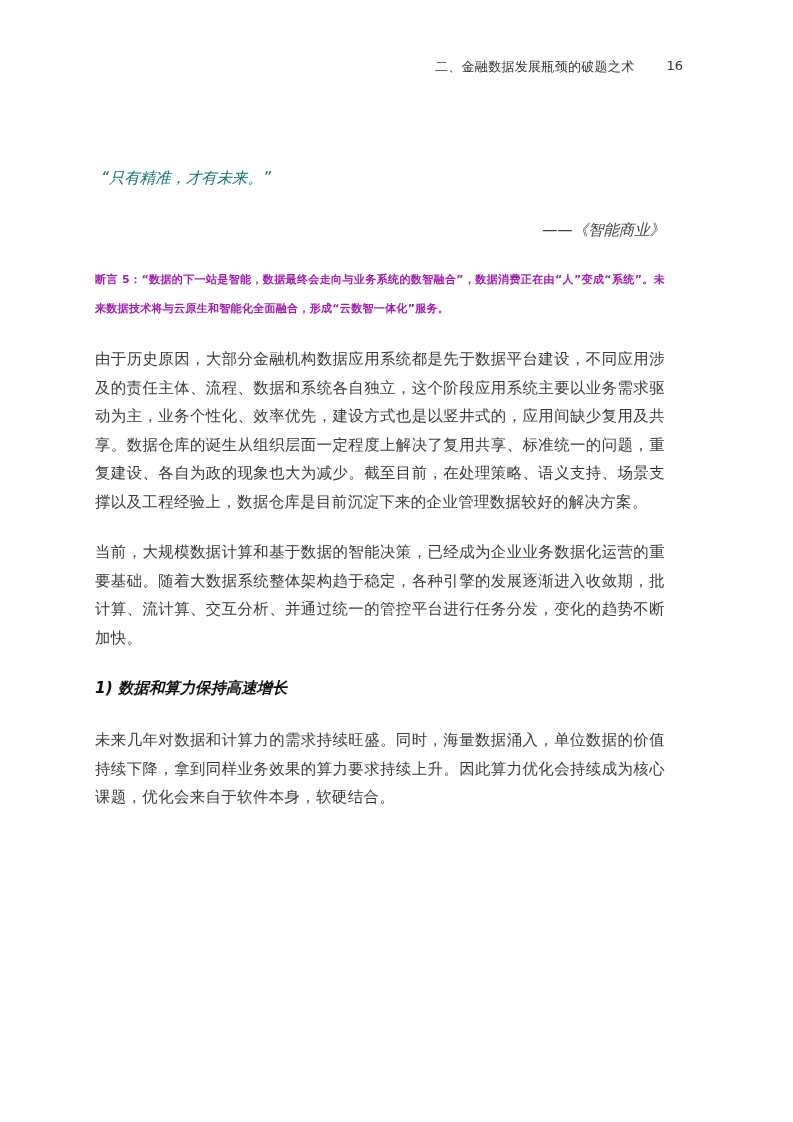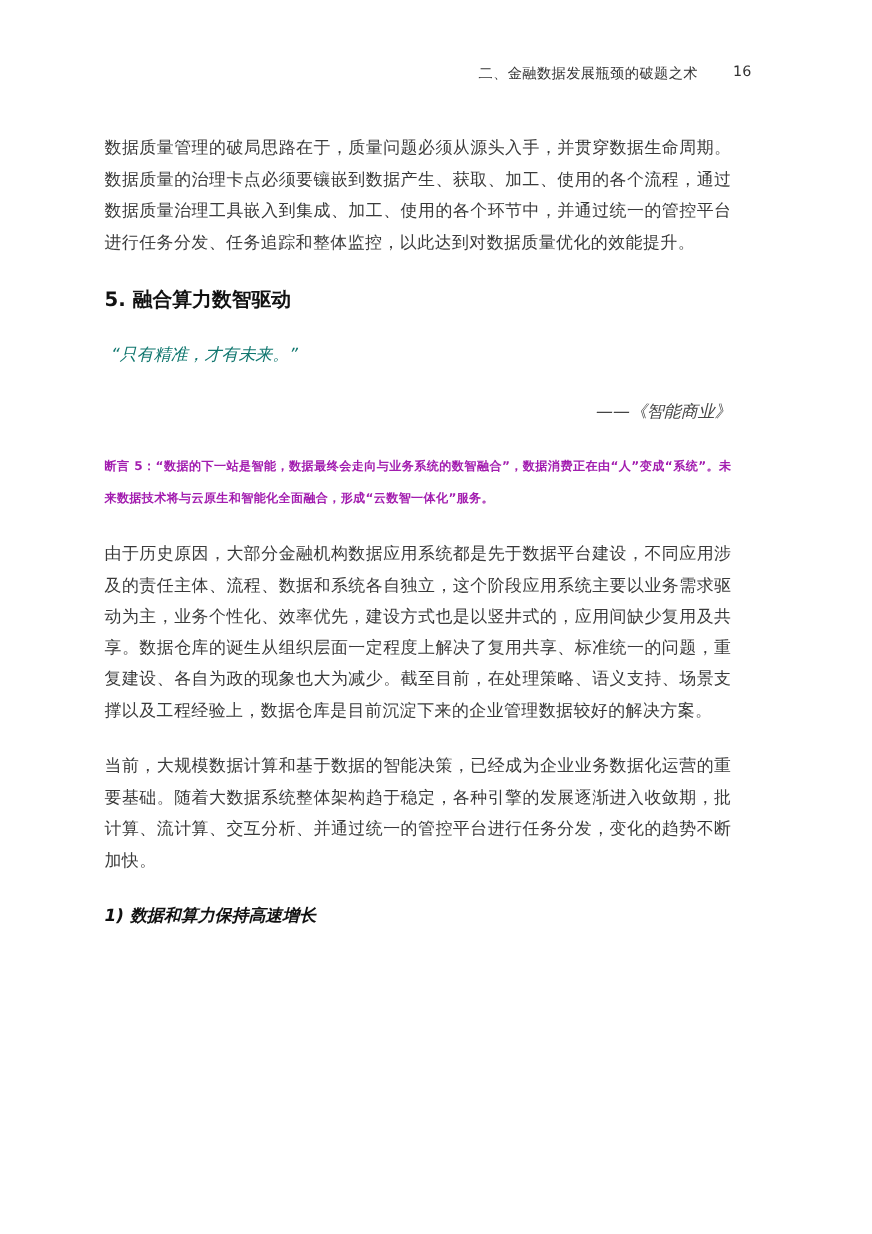--- a/index.html
+++ b/index.html
@@ -88,37 +88,36 @@
   </style>
 </head>
 <body>
 
 <div class="header">
   <span class="chapter">二、金融数据发展瓶颈的破题之术</span>
   <span class="page-num">16</span>
 </div>
 
 <div class="content">
-  <p class="para">数据质量管理的破局思路在于，质量问题必须从源头入手，并贯穿数据生命周期。数据质量的治理卡点必须要镶嵌到数据产生、获取、加工、使用的各个流程，通过数据质量治理工具嵌入到集成、加工、使用的各个环节中，并通过统一的管控平台进行任务分发、任务追踪和整体监控，以此达到对数据质量优化的效能提升。</p>
 
   <div style="height:24px"></div>
-  <h2 class="section-title">5. 融合算力数智驱动</h2>
 
   <div style="height:20px"></div>
   <p class="quote">“只有精准，才有未来。”</p>
 
   <div style="height:24px"></div>
   <p class="quote-source">——《智能商业》</p>
 
   <div style="height:22px"></div>
   <p class="assertion">断言 5：“数据的下一站是智能，数据最终会走向与业务系统的数智融合”，数据消费正在由“人”变成“系统”。未来数据技术将与云原生和智能化全面融合，形成“云数智一体化”服务。</p>
 
   <div style="height:22px"></div>
   <p class="para">由于历史原因，大部分金融机构数据应用系统都是先于数据平台建设，不同应用涉及的责任主体、流程、数据和系统各自独立，这个阶段应用系统主要以业务需求驱动为主，业务个性化、效率优先，建设方式也是以竖井式的，应用间缺少复用及共享。数据仓库的诞生从组织层面一定程度上解决了复用共享、标准统一的问题，重复建设、各自为政的现象也大为减少。截至目前，在处理策略、语义支持、场景支撑以及工程经验上，数据仓库是目前沉淀下来的企业管理数据较好的解决方案。</p>
 
   <div style="height:22px"></div>
   <p class="para">当前，大规模数据计算和基于数据的智能决策，已经成为企业业务数据化运营的重要基础。随着大数据系统整体架构趋于稳定，各种引擎的发展逐渐进入收敛期，批计算、流计算、交互分析、并通过统一的管控平台进行任务分发，变化的趋势不断加快。</p>
 
   <div style="height:22px"></div>
   <h3 class="sub-title">1)  数据和算力保持高速增长</h3>
 
   <div style="height:24px"></div>
+  <p class="para">未来几年对数据和计算力的需求持续旺盛。同时，海量数据涌入，单位数据的价值持续下降，拿到同样业务效果的算力要求持续上升。因此算力优化会持续成为核心课题，优化会来自于软件本身，软硬结合。</p>
 </div>
 
 </body></html>

